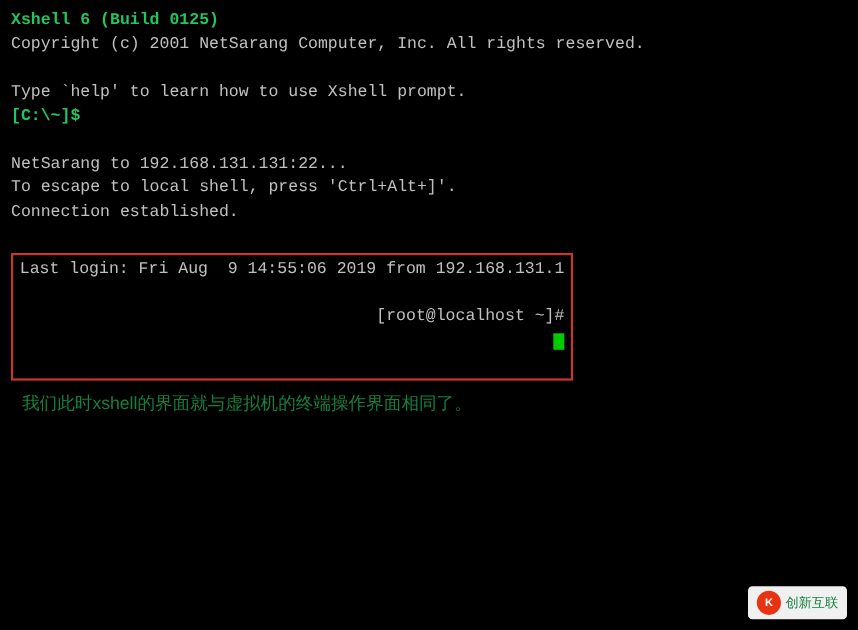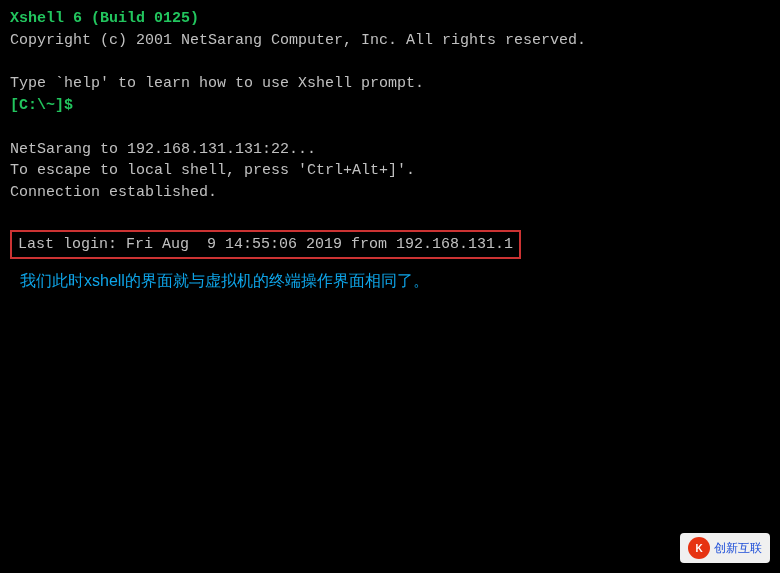--- a/index.html
+++ b/index.html
@@ -39,21 +39,21 @@
       text-align: right;
     }
     .cursor {
       display: inline-block;
       width: 10px;
       height: 15px;
       background: #00cc00;
       vertical-align: text-bottom;
     }
     .annotation {
-      color: #0ea5e9;
+      color: #15803d;
       font-family: 'SimHei', 'Microsoft YaHei', sans-serif;
       font-size: 16px;
       margin-top: 6px;
       padding-left: 10px;
       white-space: nowrap;
     }
     .watermark {
       position: absolute;
       bottom: 10px;
       right: 10px;
@@ -75,41 +75,45 @@
       display: flex;
       align-items: center;
       justify-content: center;
       color: white;
       font-size: 10px;
       font-weight: bold;
       font-family: sans-serif;
     }
     .watermark-text {
       font-size: 12px;
-      color: #1d4ed8;
+      color: #15803d;
       line-height: 1.2;
     }
   </style>
 </head>
 <body>
 
 <div class="terminal">
   <div class="line bold">Xshell 6 (Build 0125)</div>
   <div class="line">Copyright (c) 2001 NetSarang Computer, Inc. All rights reserved.</div>
   <div class="blank"></div>
   <div class="line">Type `help' to learn how to use Xshell prompt.</div>
   <div class="line bold">[C:\~]$</div>
   <div class="blank"></div>
   <div class="line">NetSarang to 192.168.131.131:22...</div>
   <div class="line">To escape to local shell, press 'Ctrl+Alt+]'.</div>
   <div class="line">Connection established.</div>
   <div class="blank"></div>
 
   <div class="highlight-box">
     <div class="line">Last login: Fri Aug  9 14:55:06 2019 from 192.168.131.1</div>
+    <div class="line">
+      <span>[root@localhost ~]#</span>
+      <span class="cursor"></span>
+    </div>
   </div>
 
   <div class="annotation">我们此时xshell的界面就与虚拟机的终端操作界面相同了。</div>
 </div>
 
 <div class="watermark">
   <div class="watermark-logo">
     <span>K</span>
   </div>
   <div class="watermark-text">创新互联</div>

